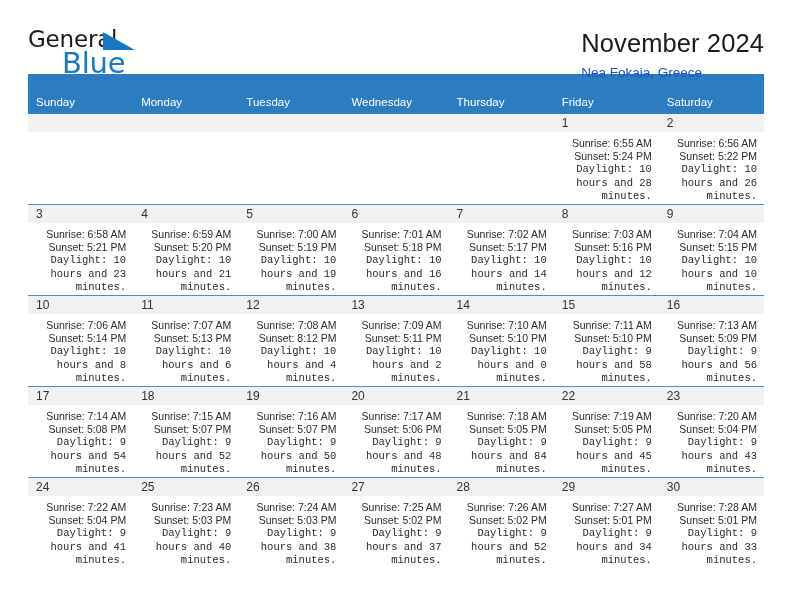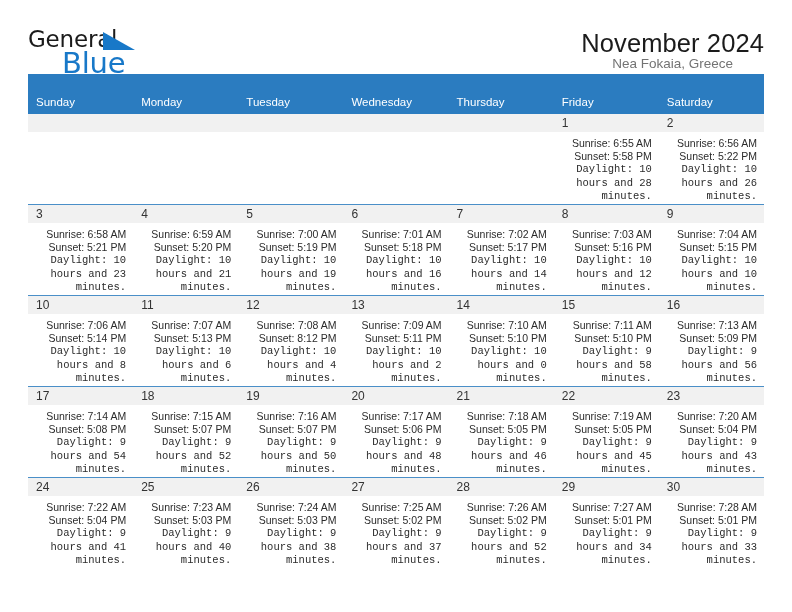--- a/index.html
+++ b/index.html
@@ -57,34 +57,35 @@
     font-family: "DejaVu Sans", sans-serif;
   }
   .logo-flag {
     position: absolute;
     left: 75px;
     top: 4px;
     width: 32px;
     height: 22px;
   }
   .title-block {
-    text-align: center;
+    text-align: left;
     padding-top: 1px;
   }
   .cal-title {
     font-size: 25.5px;
     font-weight: normal;
     color: #1b1b1b;
     letter-spacing: 0.1px;
     line-height: 1.1;
     white-space: nowrap;
   }
   .cal-subtitle {
     font-size: 13.5px;
-    color: #737373;
+    color: #1d4ed8;
+    margin-top: 9px;
     line-height: 1.1;
     white-space: nowrap;
   }
 
   
   .calendar {
     width: 736px;
     border-collapse: collapse;
     table-layout: fixed;
   }
@@ -184,21 +185,21 @@
           <td class="empty">
             <div class="daynum"></div>
           </td>
           <td class="empty">
             <div class="daynum"></div>
           </td>
           <td class="">
             <div class="daynum">1</div>
             <div class="info">
               <div>Sunrise: 6:55 AM</div>
-              <div>Sunset: 5:58 PM</div>
+              <div>Sunset: 5:24 PM</div>
               <div class="daylight">Daylight: 10 hours and 28 minutes.</div>
             </div>
           </td>
           <td class="">
             <div class="daynum">2</div>
             <div class="info">
               <div>Sunrise: 6:56 AM</div>
               <div>Sunset: 5:22 PM</div>
               <div class="daylight">Daylight: 10 hours and 26 minutes.</div>
             </div>
@@ -351,21 +352,21 @@
               <div>Sunrise: 7:17 AM</div>
               <div>Sunset: 5:06 PM</div>
               <div class="daylight">Daylight: 9 hours and 48 minutes.</div>
             </div>
           </td>
           <td class="">
             <div class="daynum">21</div>
             <div class="info">
               <div>Sunrise: 7:18 AM</div>
               <div>Sunset: 5:05 PM</div>
-              <div class="daylight">Daylight: 9 hours and 46 minutes.</div>
+              <div class="daylight">Daylight: 9 hours and 84 minutes.</div>
             </div>
           </td>
           <td class="">
             <div class="daynum">22</div>
             <div class="info">
               <div>Sunrise: 7:19 AM</div>
               <div>Sunset: 5:05 PM</div>
               <div class="daylight">Daylight: 9 hours and 45 minutes.</div>
             </div>
           </td>

